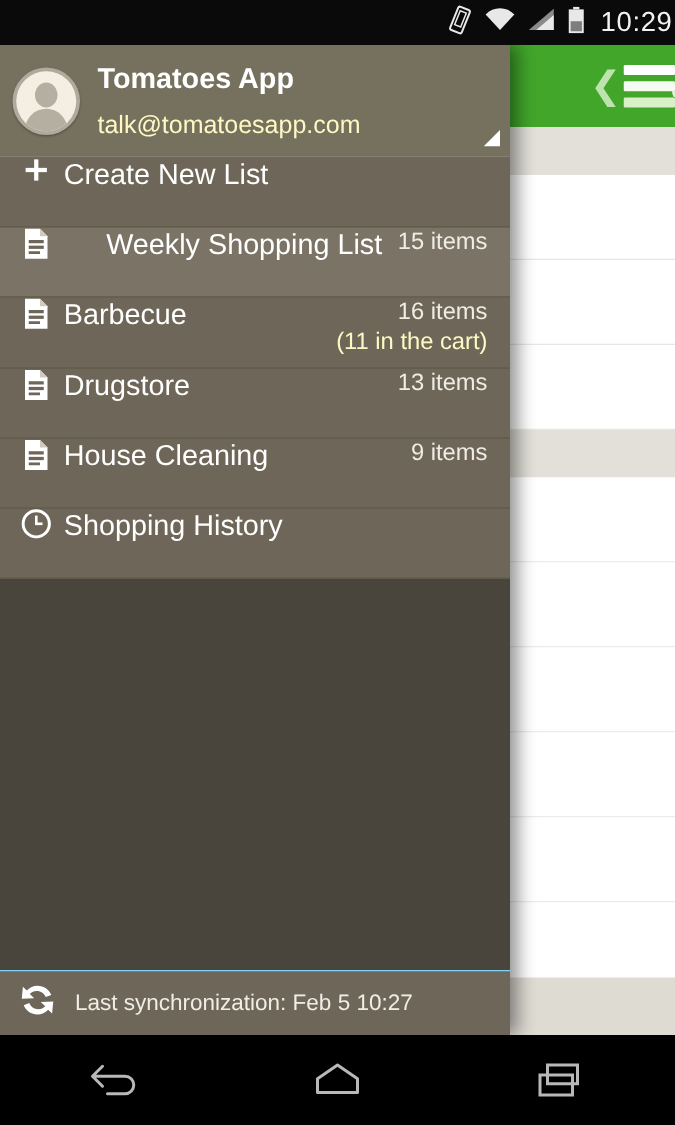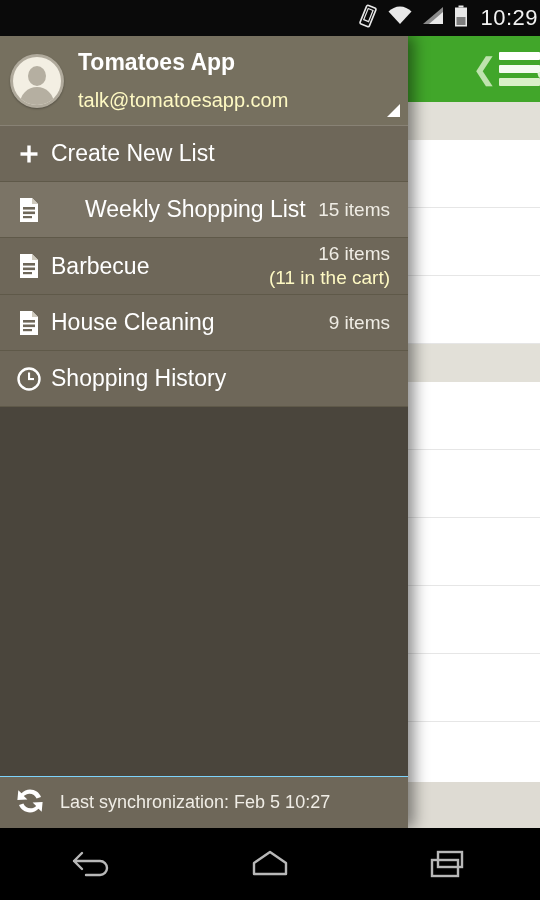--- a/index.html
+++ b/index.html
@@ -88,21 +88,21 @@
   }
   #acct-text { margin-left:14px; }
   #acct-name { color:#ffffff; font-size:23px; font-weight:bold; line-height:1.2; }
   #acct-mail { color:#fef9c3; font-size:20px; margin-top:12px; }
   #acct-caret {
     position:absolute; right:8px; bottom:8px; width:0; height:0;
     border-left:13px solid transparent; border-bottom:13px solid #ffffff;
   }
 
   .drow {
-    height:56px; display:flex; align-items:center; position:relative;
+    height:56px; display:flex; align-items:flex-start; position:relative;
     background:#6e6759; border-bottom:1px solid #5f5949; padding-left:12px;
   }
   .drow.tall { height:57px; }
   .drow.selected { background:#7b7466;gap:34px; }
   .drow .dicon { width:34px; flex:none; display:flex; justify-content:center; }
   .drow .dlabel { color:#ffffff; font-size:23px; margin-left:5px; }
   .drow .dcount {
     position:absolute; right:18px; text-align:right;
     color:#efece4; font-size:19px; line-height:1.25;
   }
@@ -340,33 +340,48 @@
           </g>
         </svg>
       </div>
       <div class="dlabel">Barbecue</div>
       <div class="dcount">
         <span>16 items</span>
         <span class="sub">(11 in the cart)</span>
       </div>
     </div>
 
-
     <div class="drow">
       <div class="dicon">
         <svg width="22" height="26" viewBox="0 0 22 26">
           <path d="M2 1 h12 l6 6 v18 h-18z" fill="#ffffff"></path>
           <path d="M14 1 v6 h6z" fill="#cfcabd"></path>
           <g fill="#6e6759">
             <rect x="5" y="10" width="12" height="2.6"></rect>
             <rect x="5" y="14.5" width="12" height="2.6"></rect>
             <rect x="5" y="19" width="9" height="2.2"></rect>
           </g>
         </svg>
       </div>
+      <div class="dlabel">Drugstore</div>
+      <div class="dcount">13 items</div>
+    </div>
+
+    <div class="drow">
+      <div class="dicon">
+        <svg width="22" height="26" viewBox="0 0 22 26">
+          <path d="M2 1 h12 l6 6 v18 h-18z" fill="#ffffff"></path>
+          <path d="M14 1 v6 h6z" fill="#cfcabd"></path>
+          <g fill="#6e6759">
+            <rect x="5" y="10" width="12" height="2.6"></rect>
+            <rect x="5" y="14.5" width="12" height="2.6"></rect>
+            <rect x="5" y="19" width="9" height="2.2"></rect>
+          </g>
+        </svg>
+      </div>
       <div class="dlabel">House Cleaning</div>
       <div class="dcount">9 items</div>
     </div>
 
     <div class="drow">
       <div class="dicon">
         <svg width="24" height="24" viewBox="0 0 24 24">
           <circle cx="12" cy="12" r="10.5" fill="none" stroke="#ffffff" stroke-width="2.4"></circle>
           <rect x="11" y="5.5" width="2.1" height="7.5" fill="#ffffff"></rect>
           <rect x="11" y="11" width="6" height="2.1" fill="#ffffff"></rect>

